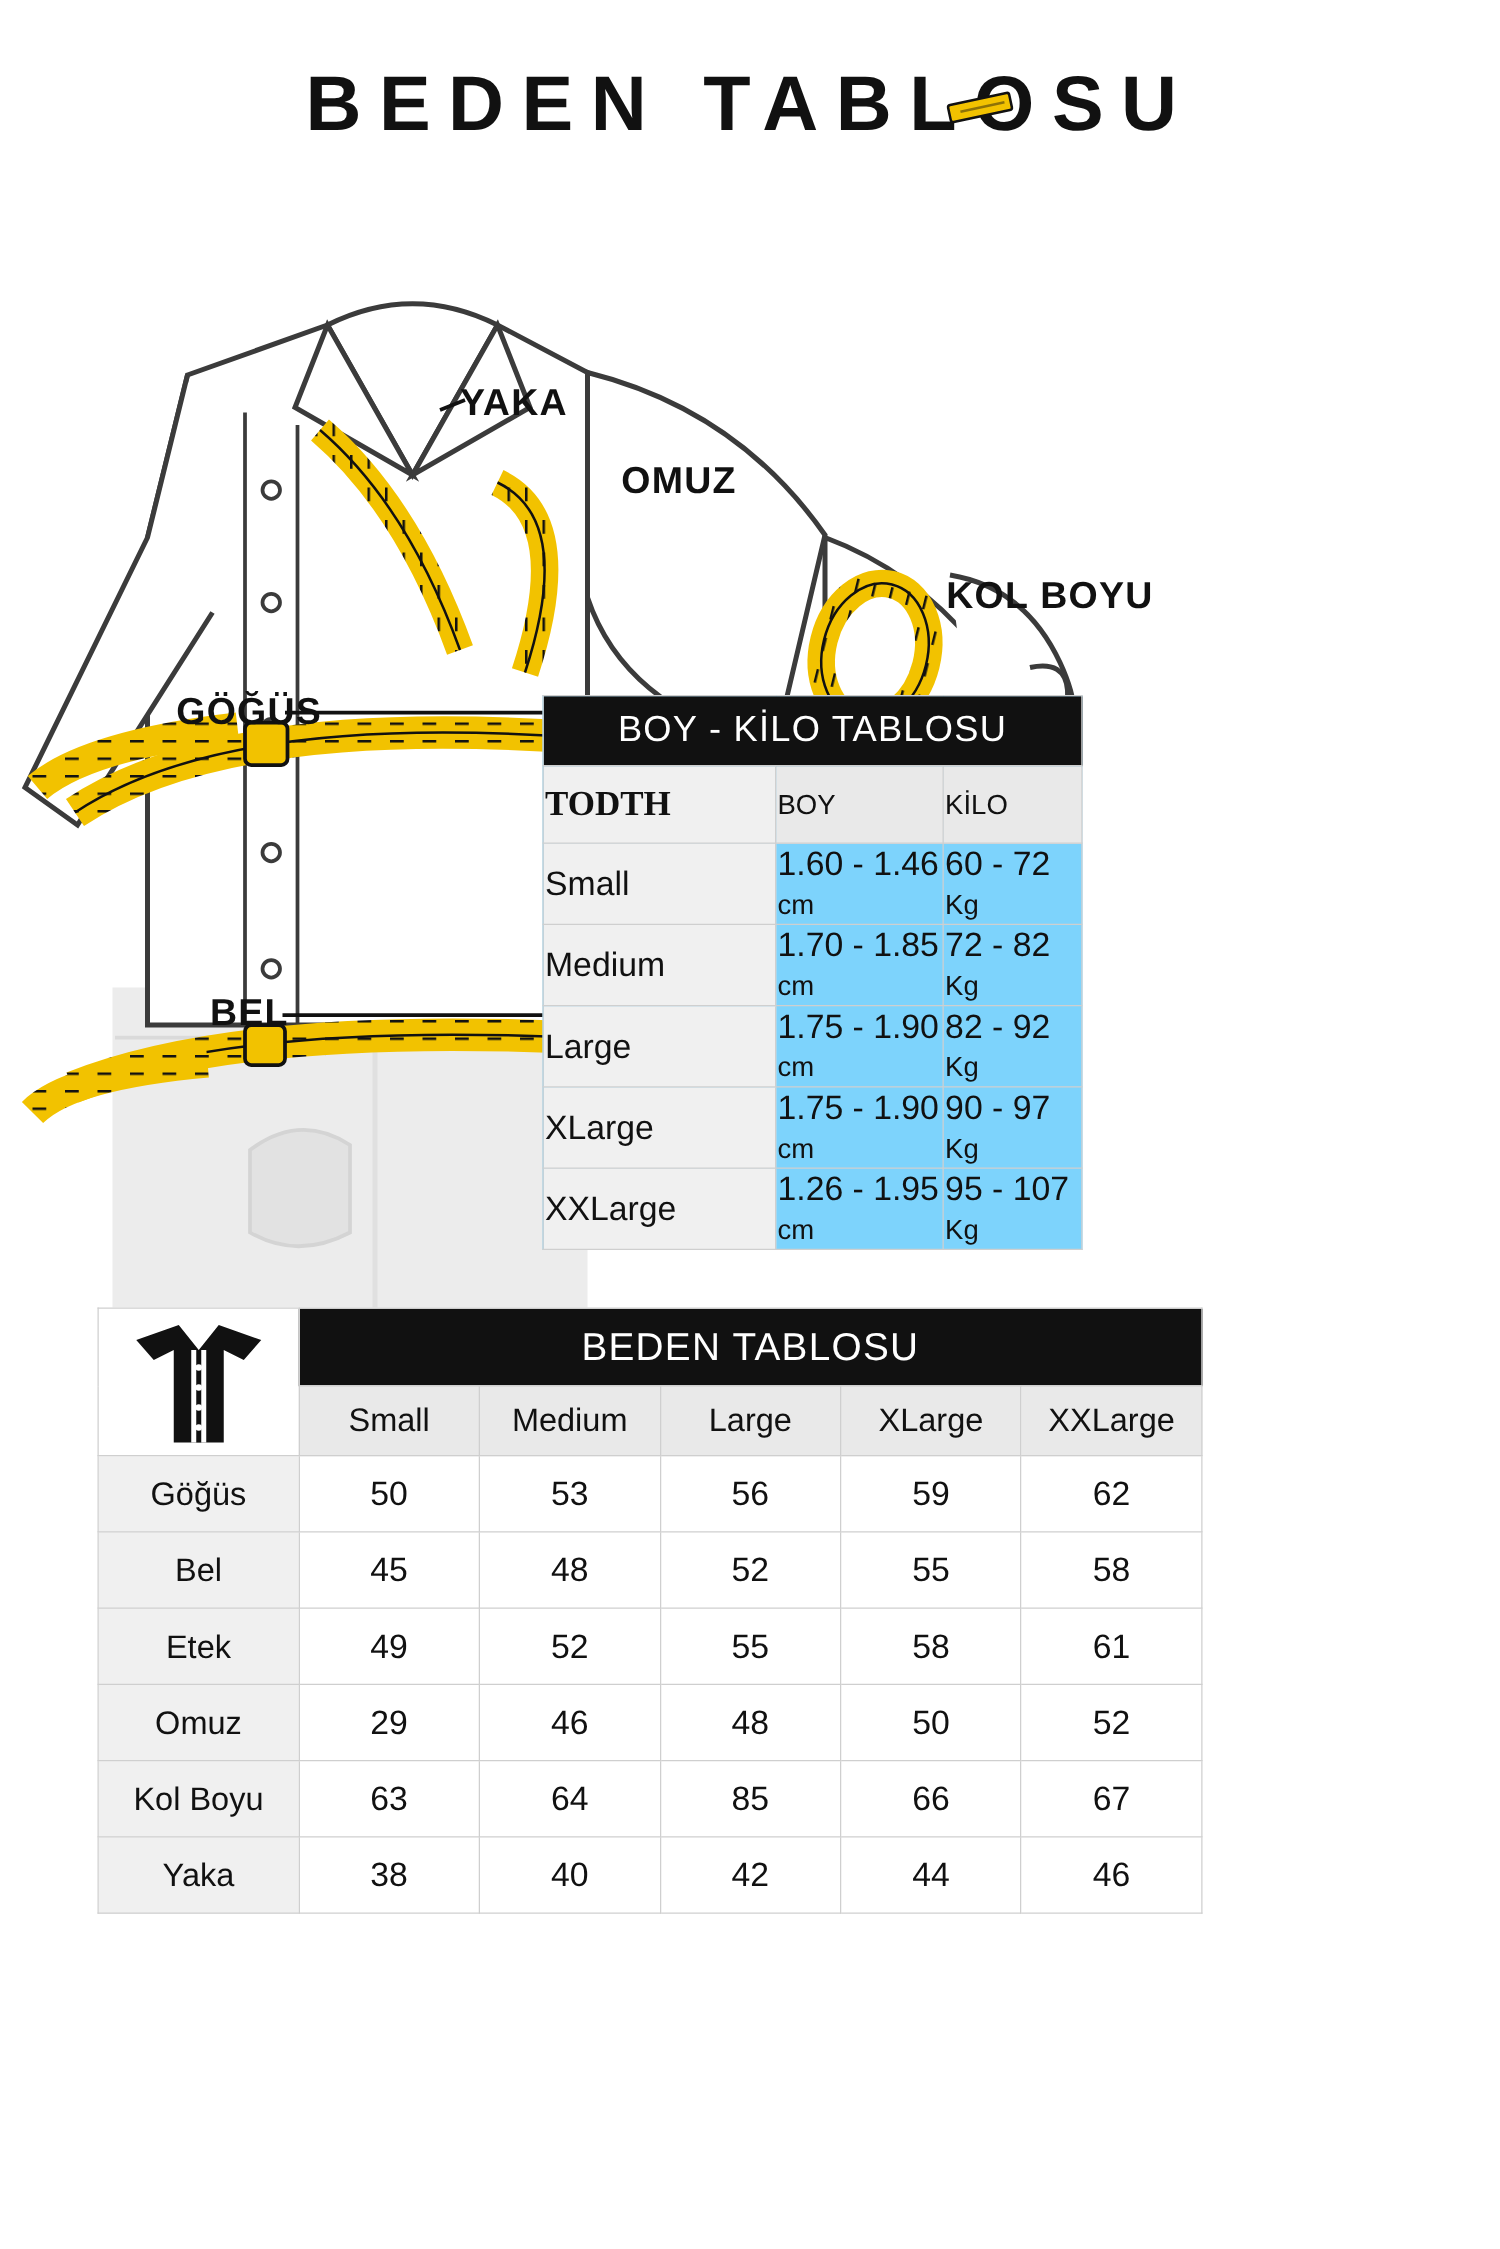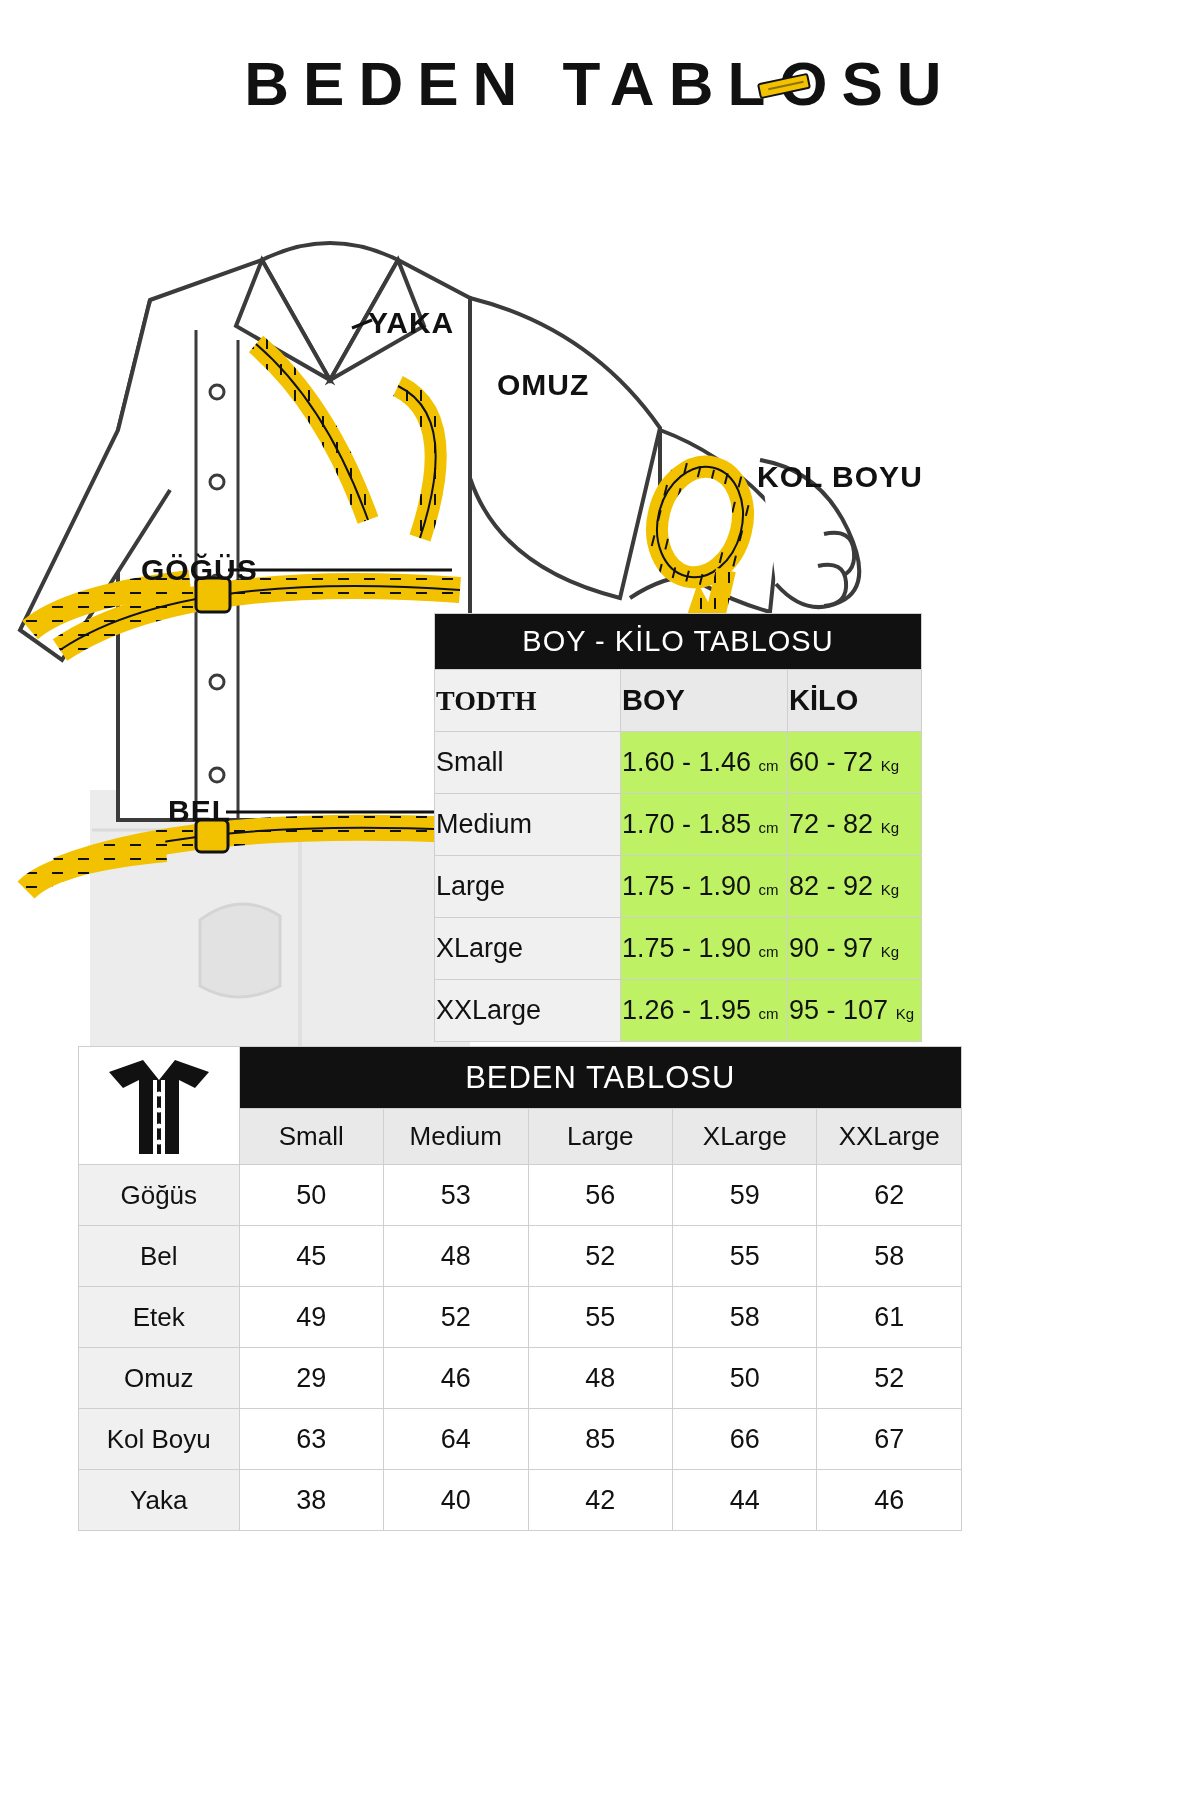--- a/index.html
+++ b/index.html
@@ -66,44 +66,44 @@
   }
   .lbl-yaka   { left:368px; top:176px; font-size:30px; }
   .lbl-omuz   { left:497px; top:238px; font-size:30px; }
   .lbl-kol    { left:757px; top:330px; font-size:30px; }
   .lbl-gogus  { left:141px; top:423px; font-size:30px; }
   .lbl-bel    { left:168px; top:664px; font-size:30px; }
 
   
   .t1 {
     position:absolute;
-    left:434px; top:613px;
-    width:488px;
+    left:434px; top:556px;
+    width:432px;
     border-collapse:collapse;
-    background:#bef264;
+    background:#7dd3fc;
   }
   .t1 .t1-head {
     background:#111; color:#fff;
     font-size:29px; font-weight:normal;
     text-align:center;
     height:56px;
     letter-spacing:1px;
   }
   .t1 td, .t1 th {
     border:1px solid #cfcfcf;
     height:62px;
     font-size:27px;
     text-align:left;
     font-weight:normal;
     color:#111;
   }
-  .t1 .hdr { background:#e9e9e9; font-weight:bold; font-size:29px; }
+  .t1 .hdr { background:#e9e9e9; font-weight:normal; font-size:22px; }
   .t1 .hdr.serif { font-family:"Liberation Serif", serif; font-weight:bold; font-size:28px;}
   .t1 .rowname { background:#f0f0f0; width:186px; }
-  .t1 .unit { font-size:15px; }
+  .t1 .unit { font-size:22px; }
 
   
   .t2 {
     position:absolute;
     left:78px; top:1046px;
     width:884px;
     border-collapse:collapse;
     background:#fff;
   }
   .t2 td, .t2 th {

